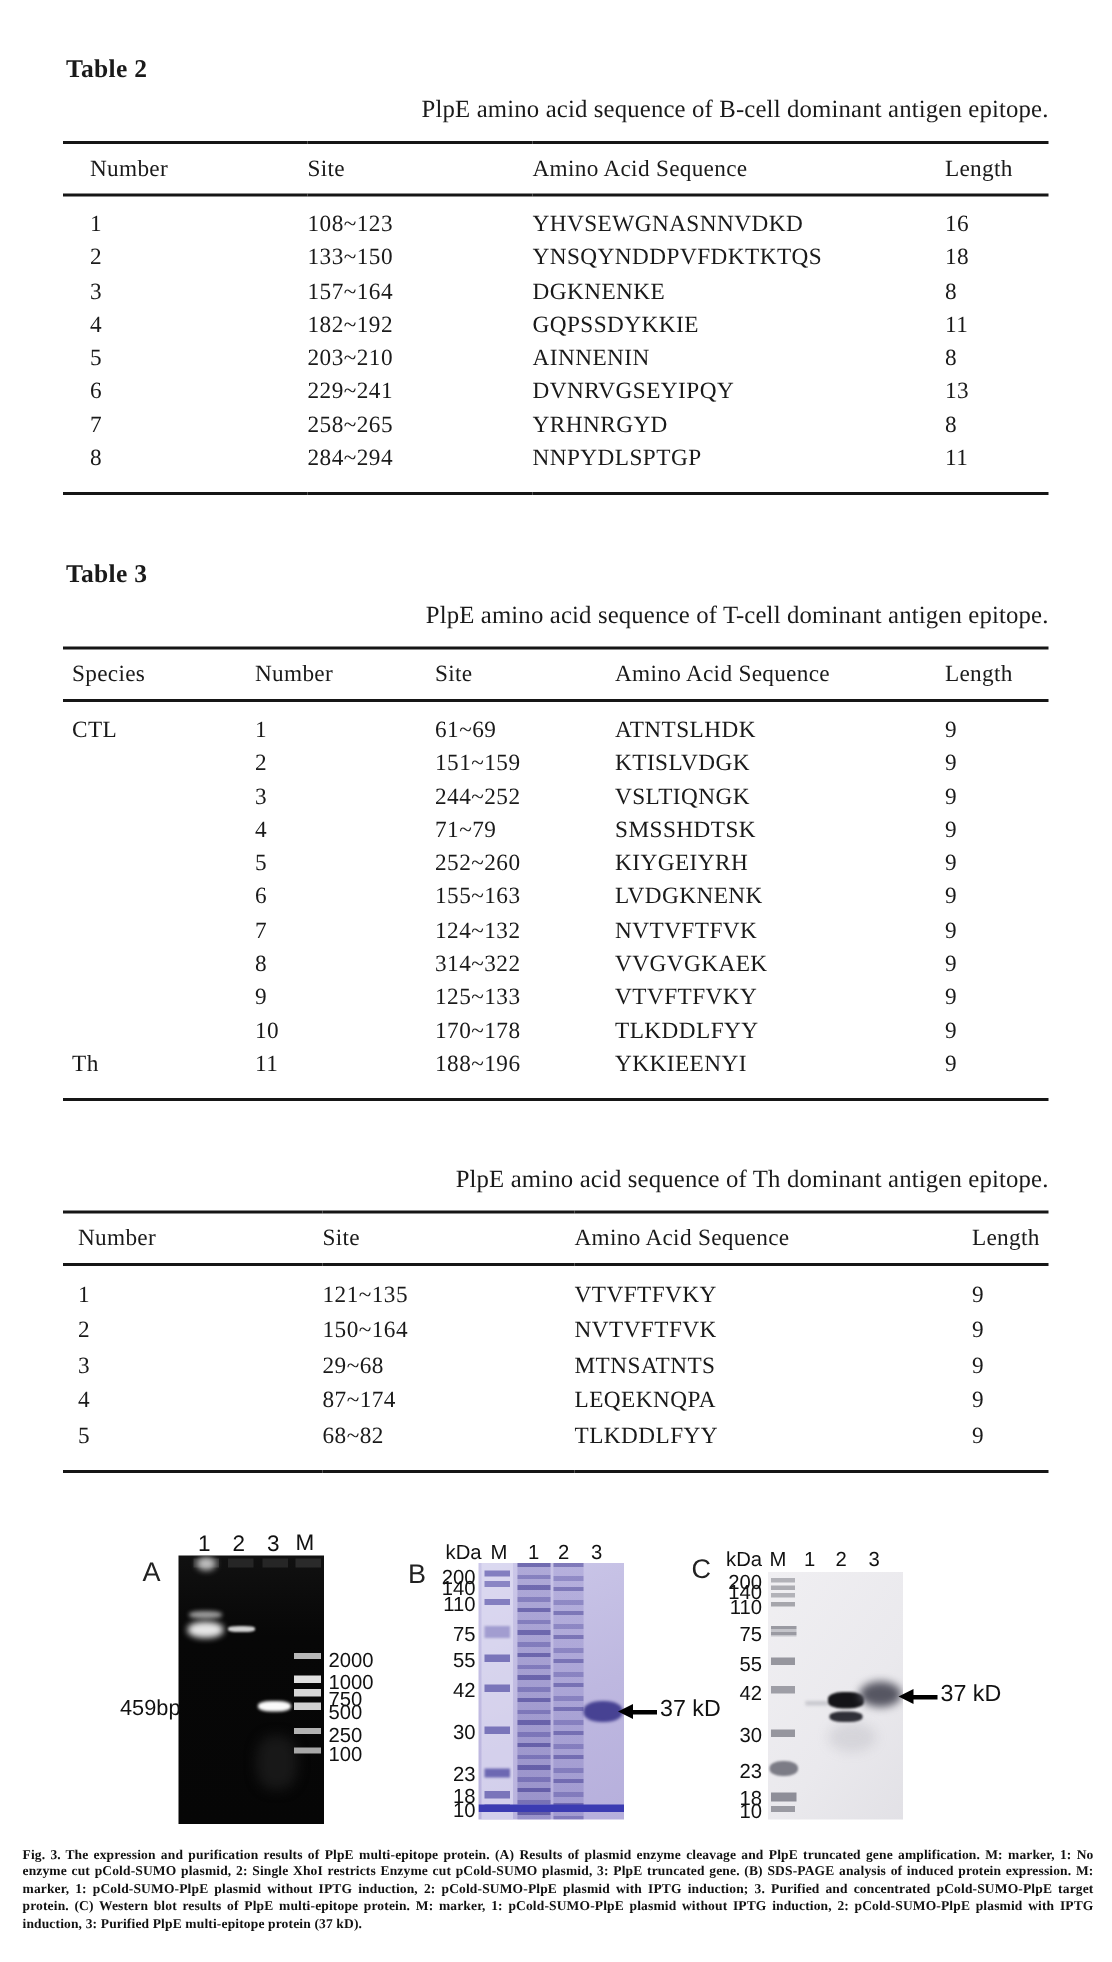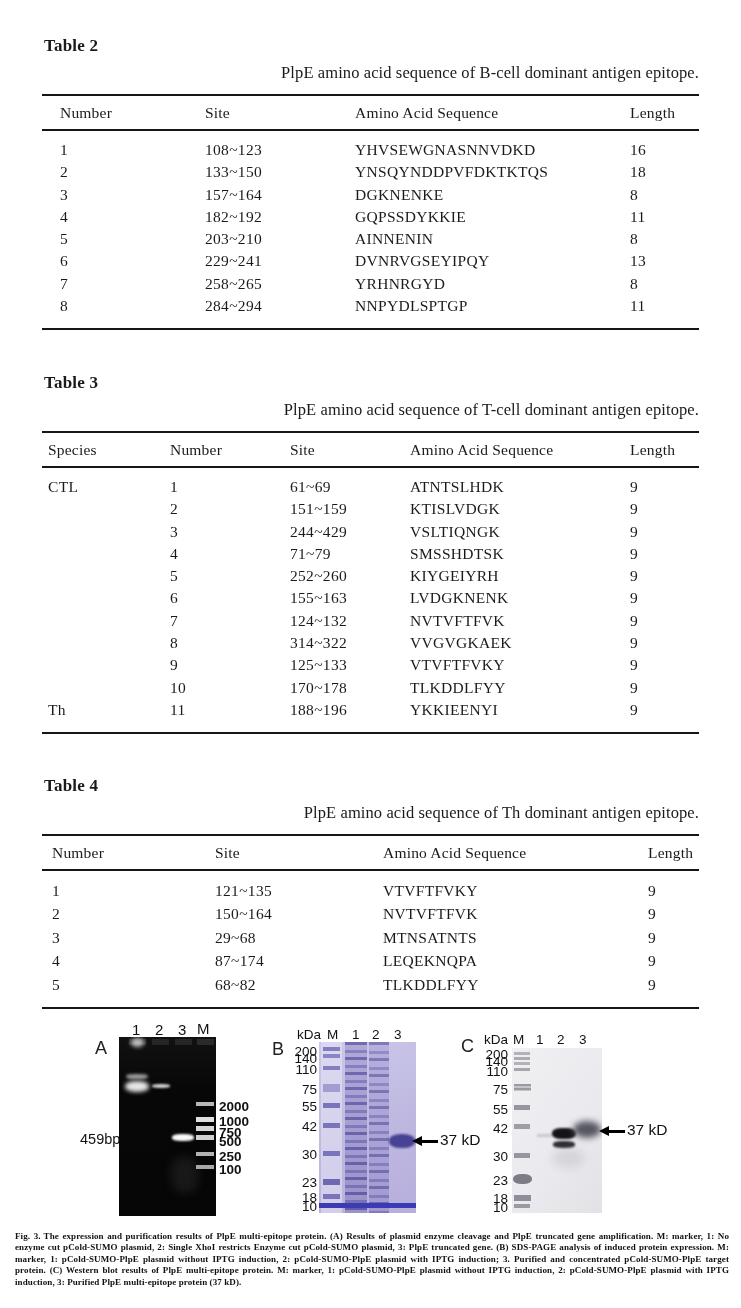--- a/index.html
+++ b/index.html
@@ -25,21 +25,21 @@
   .datatable tbody tr:first-child td { padding-top:8px; }
   .datatable tbody tr:last-child td { padding-bottom:11px; }
   .t2 td:first-child, .t2 th:first-child { padding-left:18px; }
   .t3 td:first-child, .t3 th:first-child { padding-left:6px; }
   .t4 td:first-child, .t4 th:first-child { padding-left:10px; }
   .t4 td { line-height:23.4px; }
   .panel-letter { position:absolute; font-family:"Liberation Sans", sans-serif; font-size:18px; color:#222; }
   .lane-lbl { position:absolute; font-family:"Liberation Sans", sans-serif; font-size:15px; color:#111; }
   .hdr-lbl  { position:absolute; font-family:"Liberation Sans", sans-serif; font-size:13.5px; color:#111; }
   .mk-lbl   { position:absolute; font-family:"Liberation Sans", sans-serif; font-size:13.5px; color:#111; width:36px; text-align:right; line-height:13px; }
-  .ld-lbl   { position:absolute; font-family:"Liberation Sans", sans-serif; font-size:13.5px; color:#111; line-height:13px;font-weight:bold; }
+  .ld-lbl   { position:absolute; font-family:"Liberation Sans", sans-serif; font-size:13.5px; color:#111; line-height:13px; }
   .kd-lbl   { position:absolute; font-family:"Liberation Sans", sans-serif; font-size:15.5px; color:#111; }
 
   .gel { position:absolute; overflow:hidden; }
   .gelA { left:119px; top:1037px; width:97px; height:179px; background:linear-gradient(180deg,#111 0%,#070707 30%,#060606 100%); }
   .gelB { left:319px; top:1042px; width:97px; height:171px; background:linear-gradient(155deg,#ccc8e9 0%,#beb8e0 55%,#b6afdc 100%); }
   .gelC { left:512px; top:1048px; width:90px; height:165px; background:linear-gradient(125deg,#f0eff2 0%,#eae9ed 60%,#e2e1e6 100%); }
   .band { position:absolute; }
 
   
   .arrow { position:absolute; width:26px; height:11px; }
@@ -162,21 +162,21 @@
           <tr>
             <td></td>
             <td>2</td>
             <td>151~159</td>
             <td>KTISLVDGK</td>
             <td>9</td>
           </tr>
           <tr>
             <td></td>
             <td>3</td>
-            <td>244~429</td>
+            <td>244~252</td>
             <td>VSLTIQNGK</td>
             <td>9</td>
           </tr>
           <tr>
             <td></td>
             <td>4</td>
             <td>71~79</td>
             <td>SMSSHDTSK</td>
             <td>9</td>
           </tr>
@@ -227,21 +227,20 @@
             <td>11</td>
             <td>188~196</td>
             <td>YKKIEENYI</td>
             <td>9</td>
           </tr>
         </tbody>
     </table>
   </section>
 
   <section class="tbl" style="top:776px;">
-    <h2 class="tbl-title">Table 4</h2>
     <p class="tbl-caption">PlpE amino acid sequence of Th dominant antigen epitope.</p>
     <table class="datatable t4">
       <colgroup>
           <col style="width:173px">
           <col style="width:168px">
           <col style="width:265px">
           <col style="width:51px">
         </colgroup>
       <thead>
           <tr>

